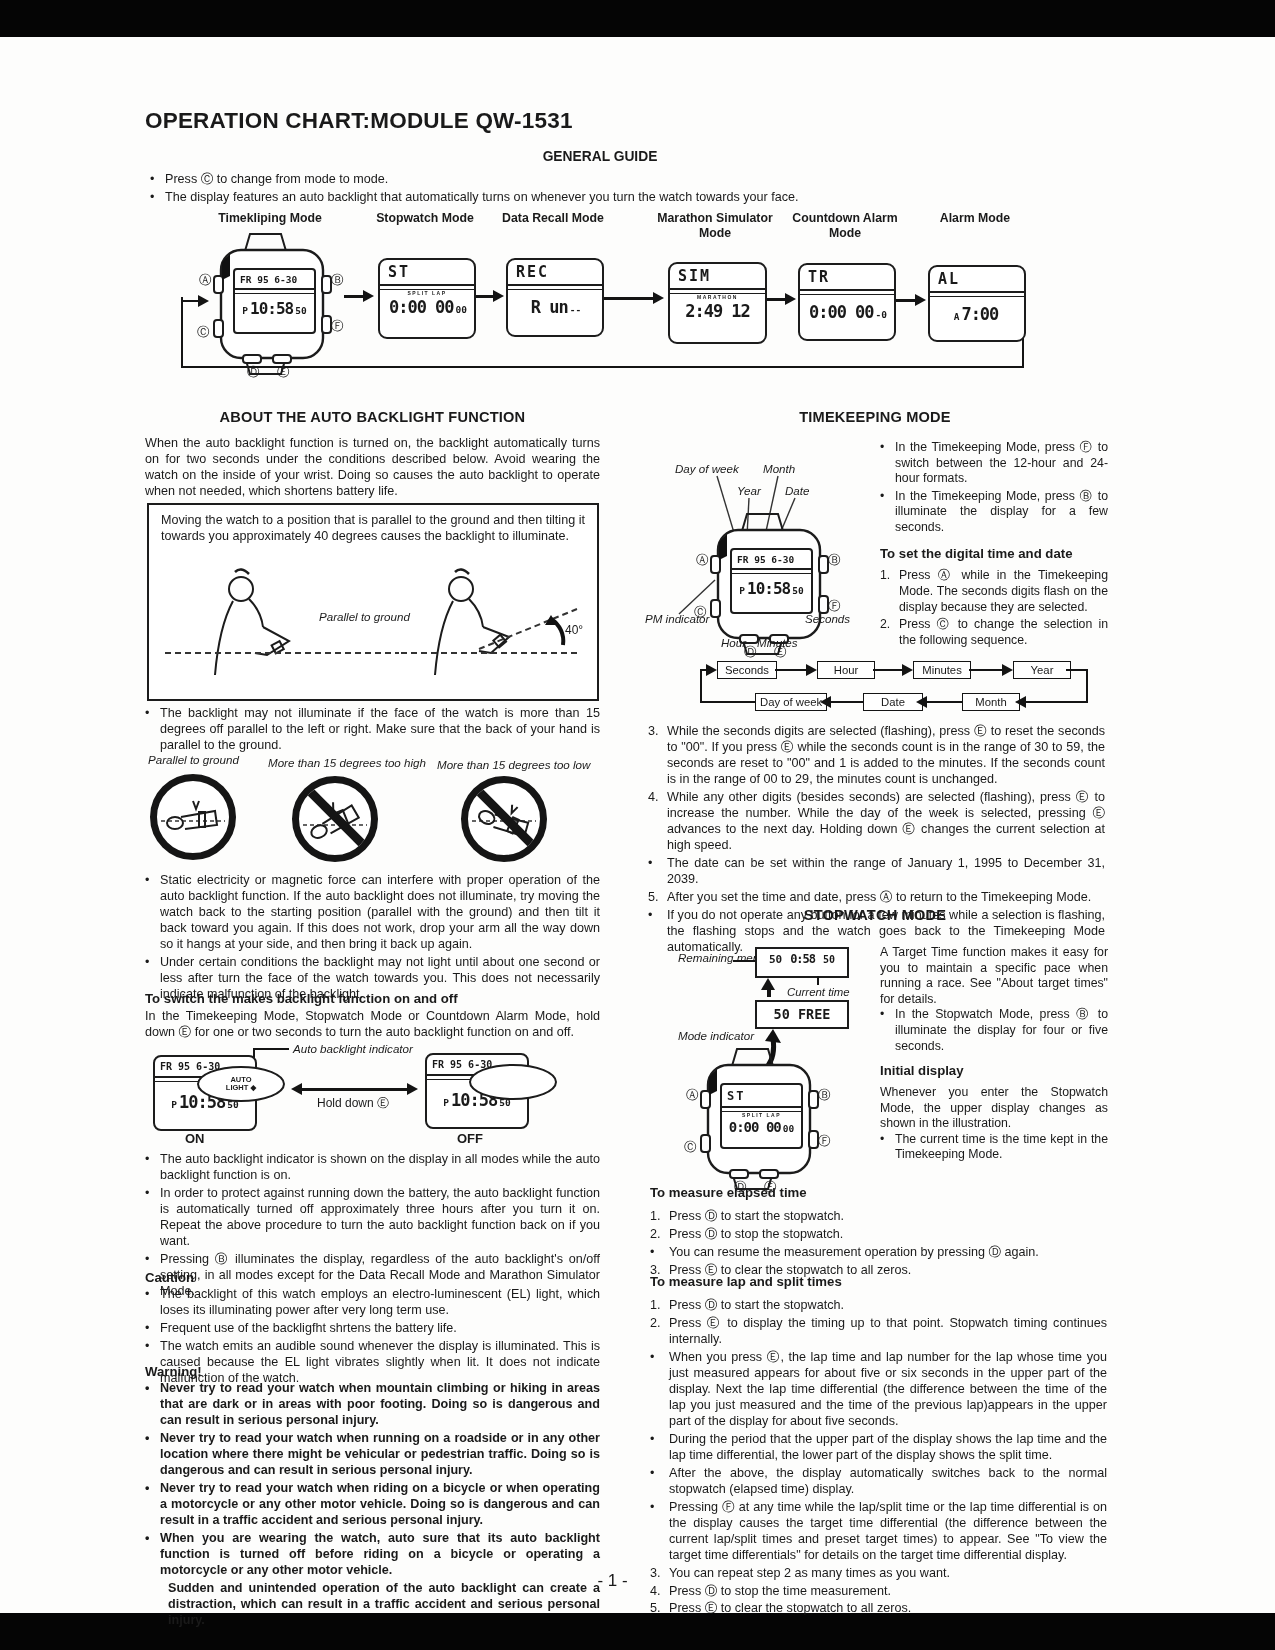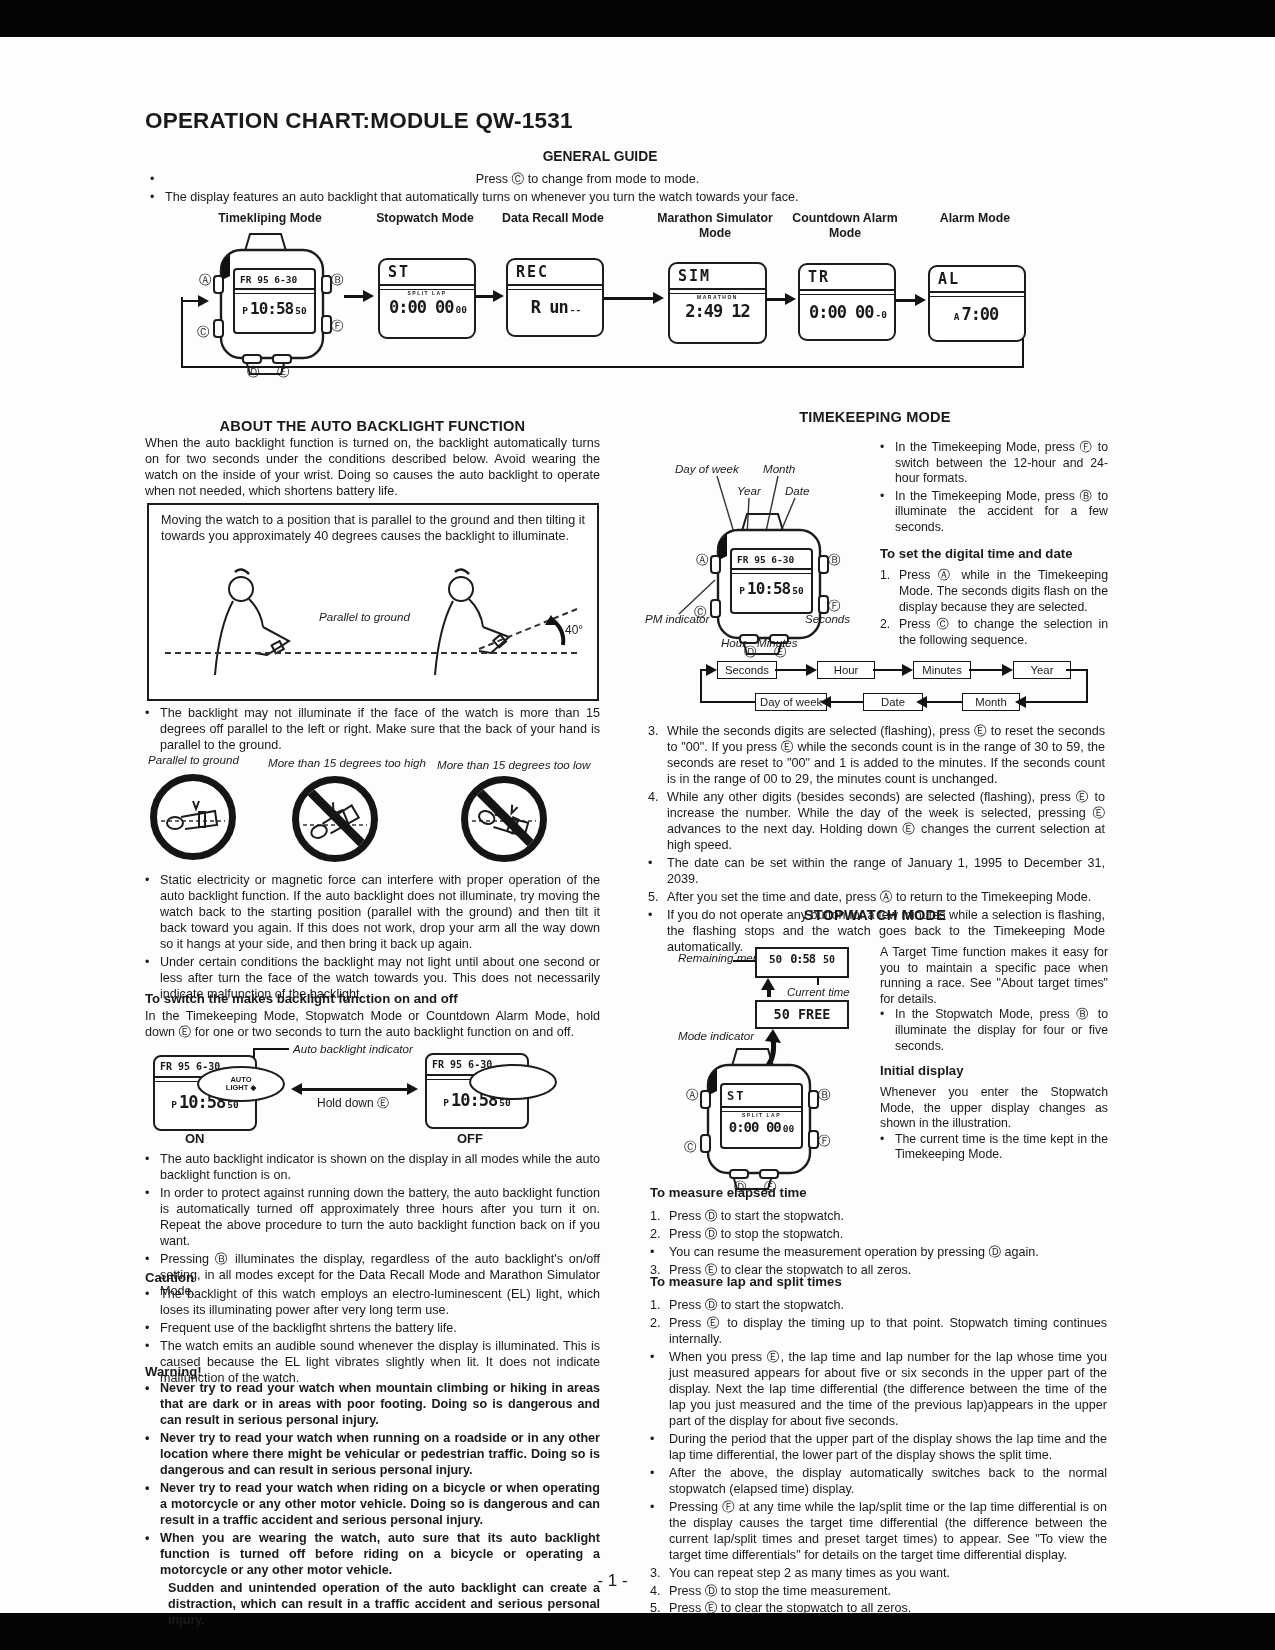--- a/index.html
+++ b/index.html
@@ -48,21 +48,21 @@
 <body>
 
 <div class="bar" style="top:0"></div>
 <div class="bar" style="top:1613px"></div>
 
 <div class="abs title" style="left:145px;top:107px">OPERATION CHART:MODULE QW-1531</div>
 <div class="abs b" style="left:145px;top:148px;width:910px;text-align:center;font-size:13.8px">GENERAL GUIDE</div>
 <div class="abs" style="left:150px;top:172px;width:860px">
   <div class="li">
       <span class="m">•</span>
-      <span class="t" style="text-align:center">Press Ⓒ to change from mode to mode.</span>
+      <span class="t" style="text-align:left">Press Ⓒ to change from mode to mode.</span>
     </div>
   <div class="li">
       <span class="m">•</span>
       <span class="t" style="text-align:left">The display features an auto backlight that automatically turns on whenever you turn the watch towards your face.</span>
     </div>
 </div>
 
 <div class="abs" style="left:0;top:205px;width:1275px;height:175px">
 
   <div class="vl" style="left:181px;top:92px;height:71px"></div>
@@ -167,21 +167,21 @@
   <div class="hl" style="left:476px;top:90px;width:20px;height:3px"></div>
     <div class="tr" style="left:493px;top:85px"></div>
   <div class="hl" style="left:604px;top:92px;width:52px;height:3px"></div>
     <div class="tr" style="left:653px;top:87px"></div>
   <div class="hl" style="left:767px;top:93px;width:21px;height:3px"></div>
     <div class="tr" style="left:785px;top:88px"></div>
   <div class="hl" style="left:896px;top:94px;width:22px;height:3px"></div>
     <div class="tr" style="left:915px;top:89px"></div>
 </div>
 
-<div class="abs h1" style="left:145px;top:417px;width:455px">ABOUT THE AUTO BACKLIGHT FUNCTION</div>
+<div class="abs h1" style="left:145px;top:408px;width:455px">ABOUT THE AUTO BACKLIGHT FUNCTION</div>
 <div class="abs just" style="left:145px;top:436px;width:455px">When the auto backlight function is turned on, the backlight automatically turns on for two seconds under the conditions described below. Avoid wearing the watch on the inside of your wrist. Doing so causes the auto backlight to operate when not needed, which shortens battery life.</div>
 
 <div class="box" style="left:147px;top:503px;width:448px;height:194px">
   <div class="just" style="margin:8px 12px 8px 12px">Moving the watch to a position that is parallel to the ground and then tilting it towards you approximately 40 degrees causes the backlight to illuminate.</div>
   <svg width="444" height="138" viewBox="0 0 444 138" style="position:absolute;left:0;top:52px">
     <g stroke="#1c1c1c" fill="none" stroke-width="2">
       <circle cx="92" cy="32" r="12"></circle>
       <path d="M86,15 q6,-6 14,2" stroke-width="2.5"></path>
       <path d="M84,44 Q70,70 66,118 M100,42 Q112,54 114,70"></path>
       <path d="M114,70 L140,84 L118,98 L106,96"></path>
@@ -408,21 +408,21 @@
   <div class="cap" style="left:112px;top:196px">Minutes</div>
 </div>
 
 <div class="abs rtxt" style="left:880px;top:440px;width:228px">
   <div class="li">
       <span class="m">•</span>
       <span class="t">In the Timekeeping Mode, press Ⓕ to switch between the 12-hour and 24-hour formats.</span>
     </div>
   <div class="li">
       <span class="m">•</span>
-      <span class="t">In the Timekeeping Mode, press Ⓑ to illuminate the accident for a few seconds.</span>
+      <span class="t">In the Timekeeping Mode, press Ⓑ to illuminate the display for a few seconds.</span>
     </div>
   <div class="h2" style="margin:10px 0 6px 0">To set the digital time and date</div>
   <div class="li num">
       <span class="m">1.</span>
       <span class="t">Press Ⓐ while in the Timekeeping Mode. The seconds digits flash on the display because they are selected.</span>
     </div>
   <div class="li num">
       <span class="m">2.</span>
       <span class="t">Press Ⓒ to change the selection in the following sequence.</span>
     </div>

